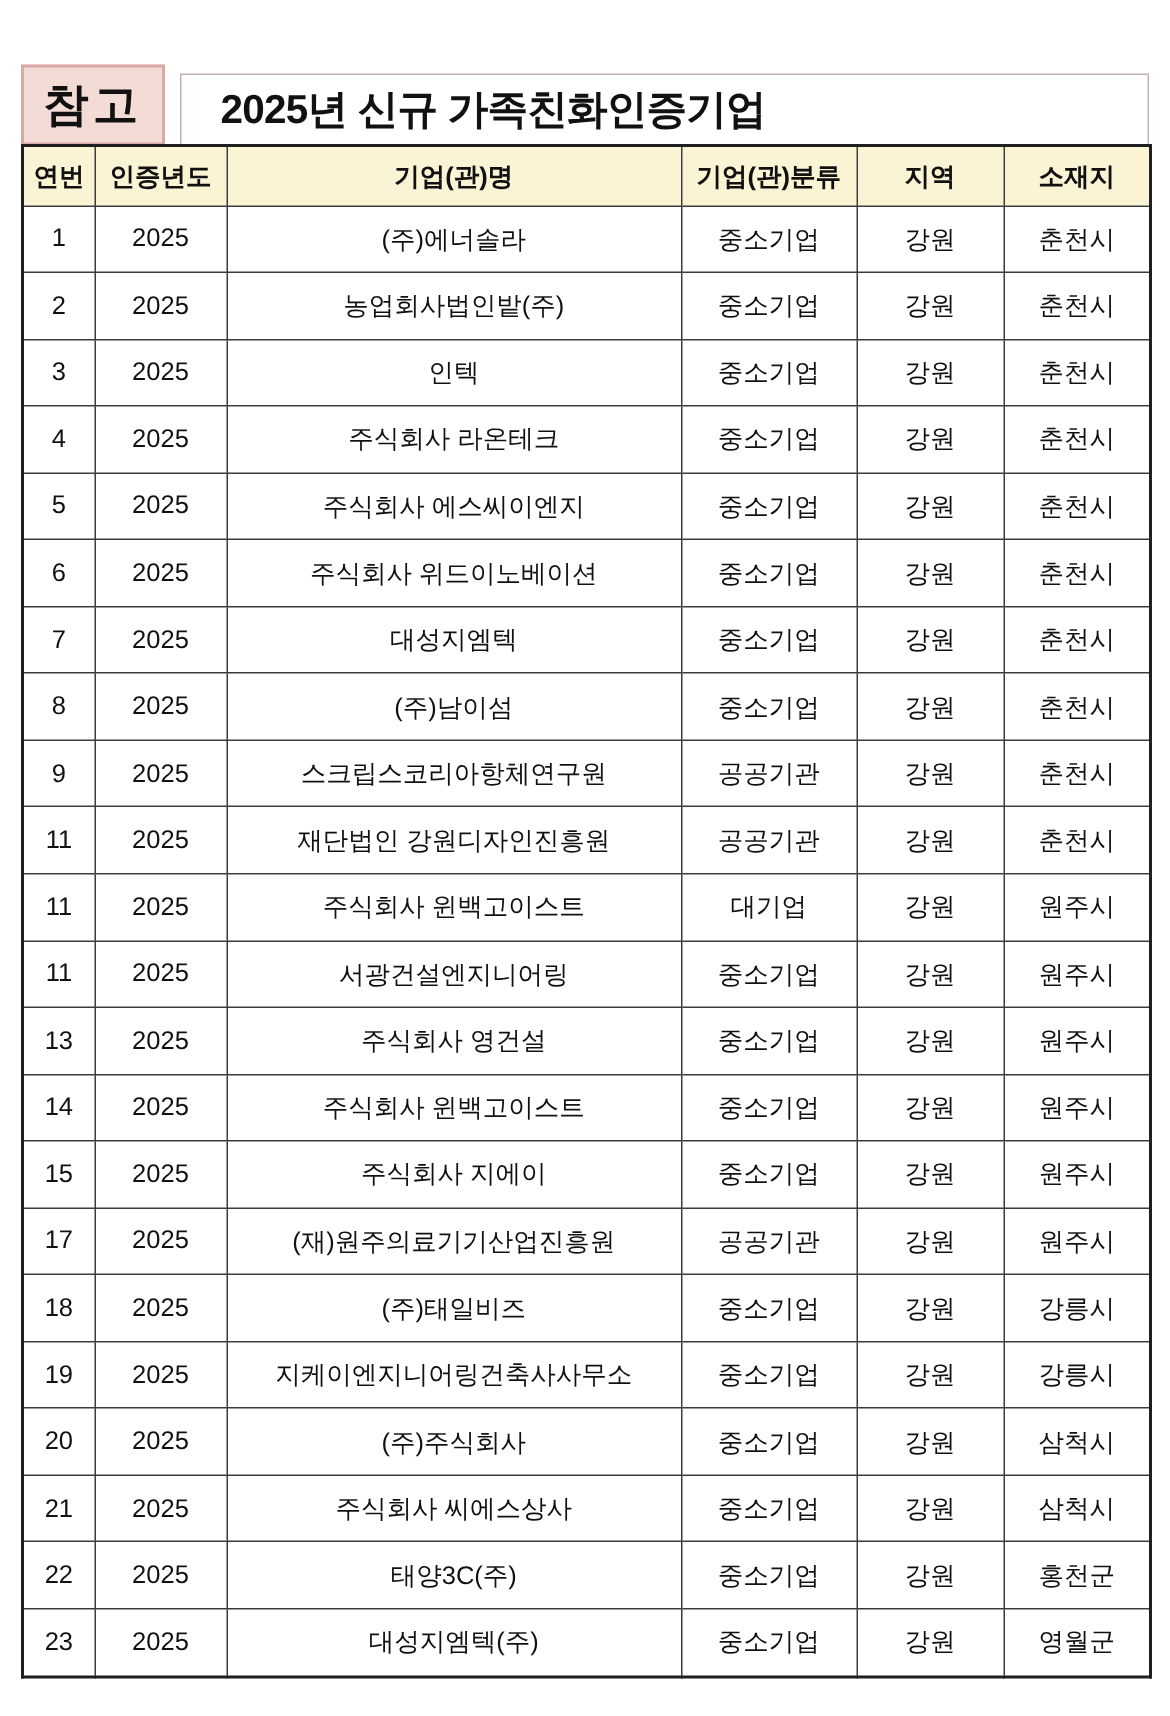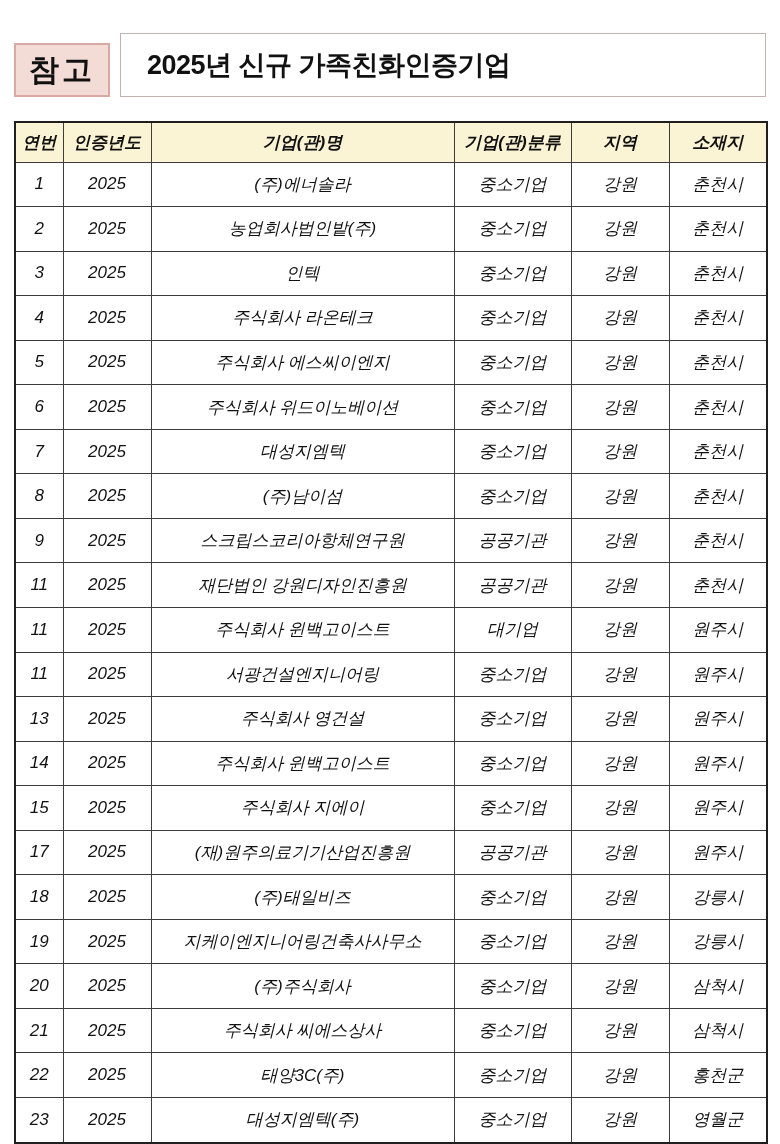--- a/index.html
+++ b/index.html
@@ -30,33 +30,33 @@
   }
   .badge{
     width:96px;height:54px;
     background:var(--badge-bg);
     border:2px solid var(--badge-border);
     display:flex;align-items:center;justify-content:center;
     font-size:30px;font-weight:800;letter-spacing:3px;
     flex:0 0 auto;
   }
   .title-box{
-    margin-left:10px;flex:1 1 auto;height:64px;
+    margin-left:10px;flex:1 1 auto;height:48px;
     background:#ffffff;
     border:1px solid var(--titlebox-border);
     display:flex;align-items:center;
     padding-left:26px;
     font-size:27px;font-weight:800;letter-spacing:-0.5px;
   }
 
   
   table.companies{
-    position:absolute;left:14px;top:121px;
+    position:absolute;left:14px;top:96px;
     width:752px;height:1023px;
-    border-collapse:collapse;table-layout:fixed;font-style:italic;
+    border-collapse:collapse;table-layout:fixed;
   }
   table.companies th,
   table.companies td{
     border:1px solid var(--grid);
     text-align:center;vertical-align:middle;
     padding:0 4px;
     font-size:17px;
     overflow:hidden;white-space:nowrap;
   }
   table.companies{border:2px solid var(--outer);}

